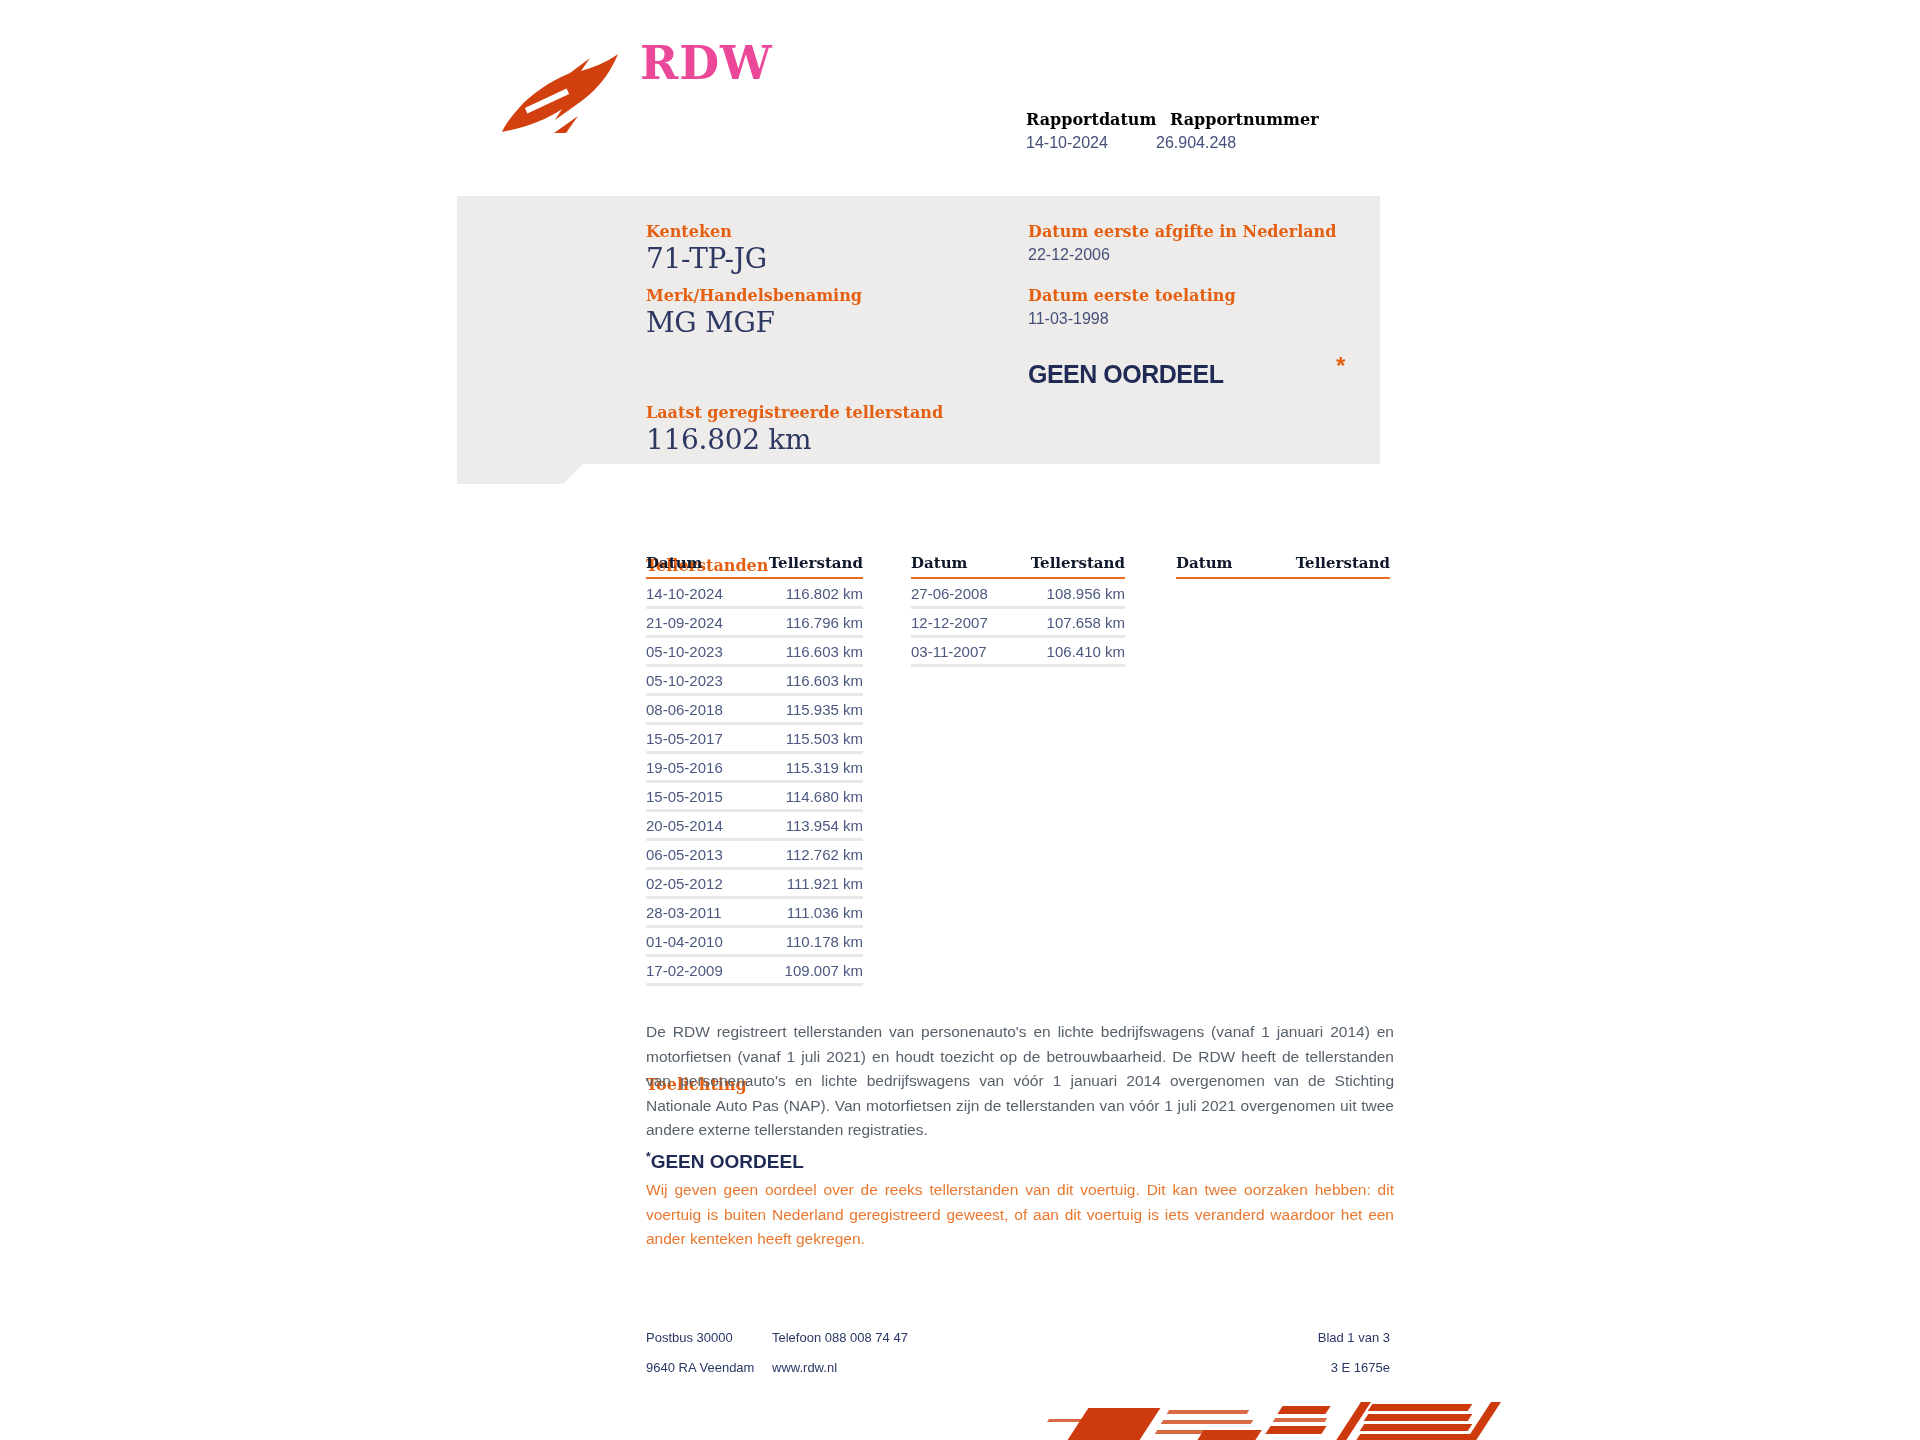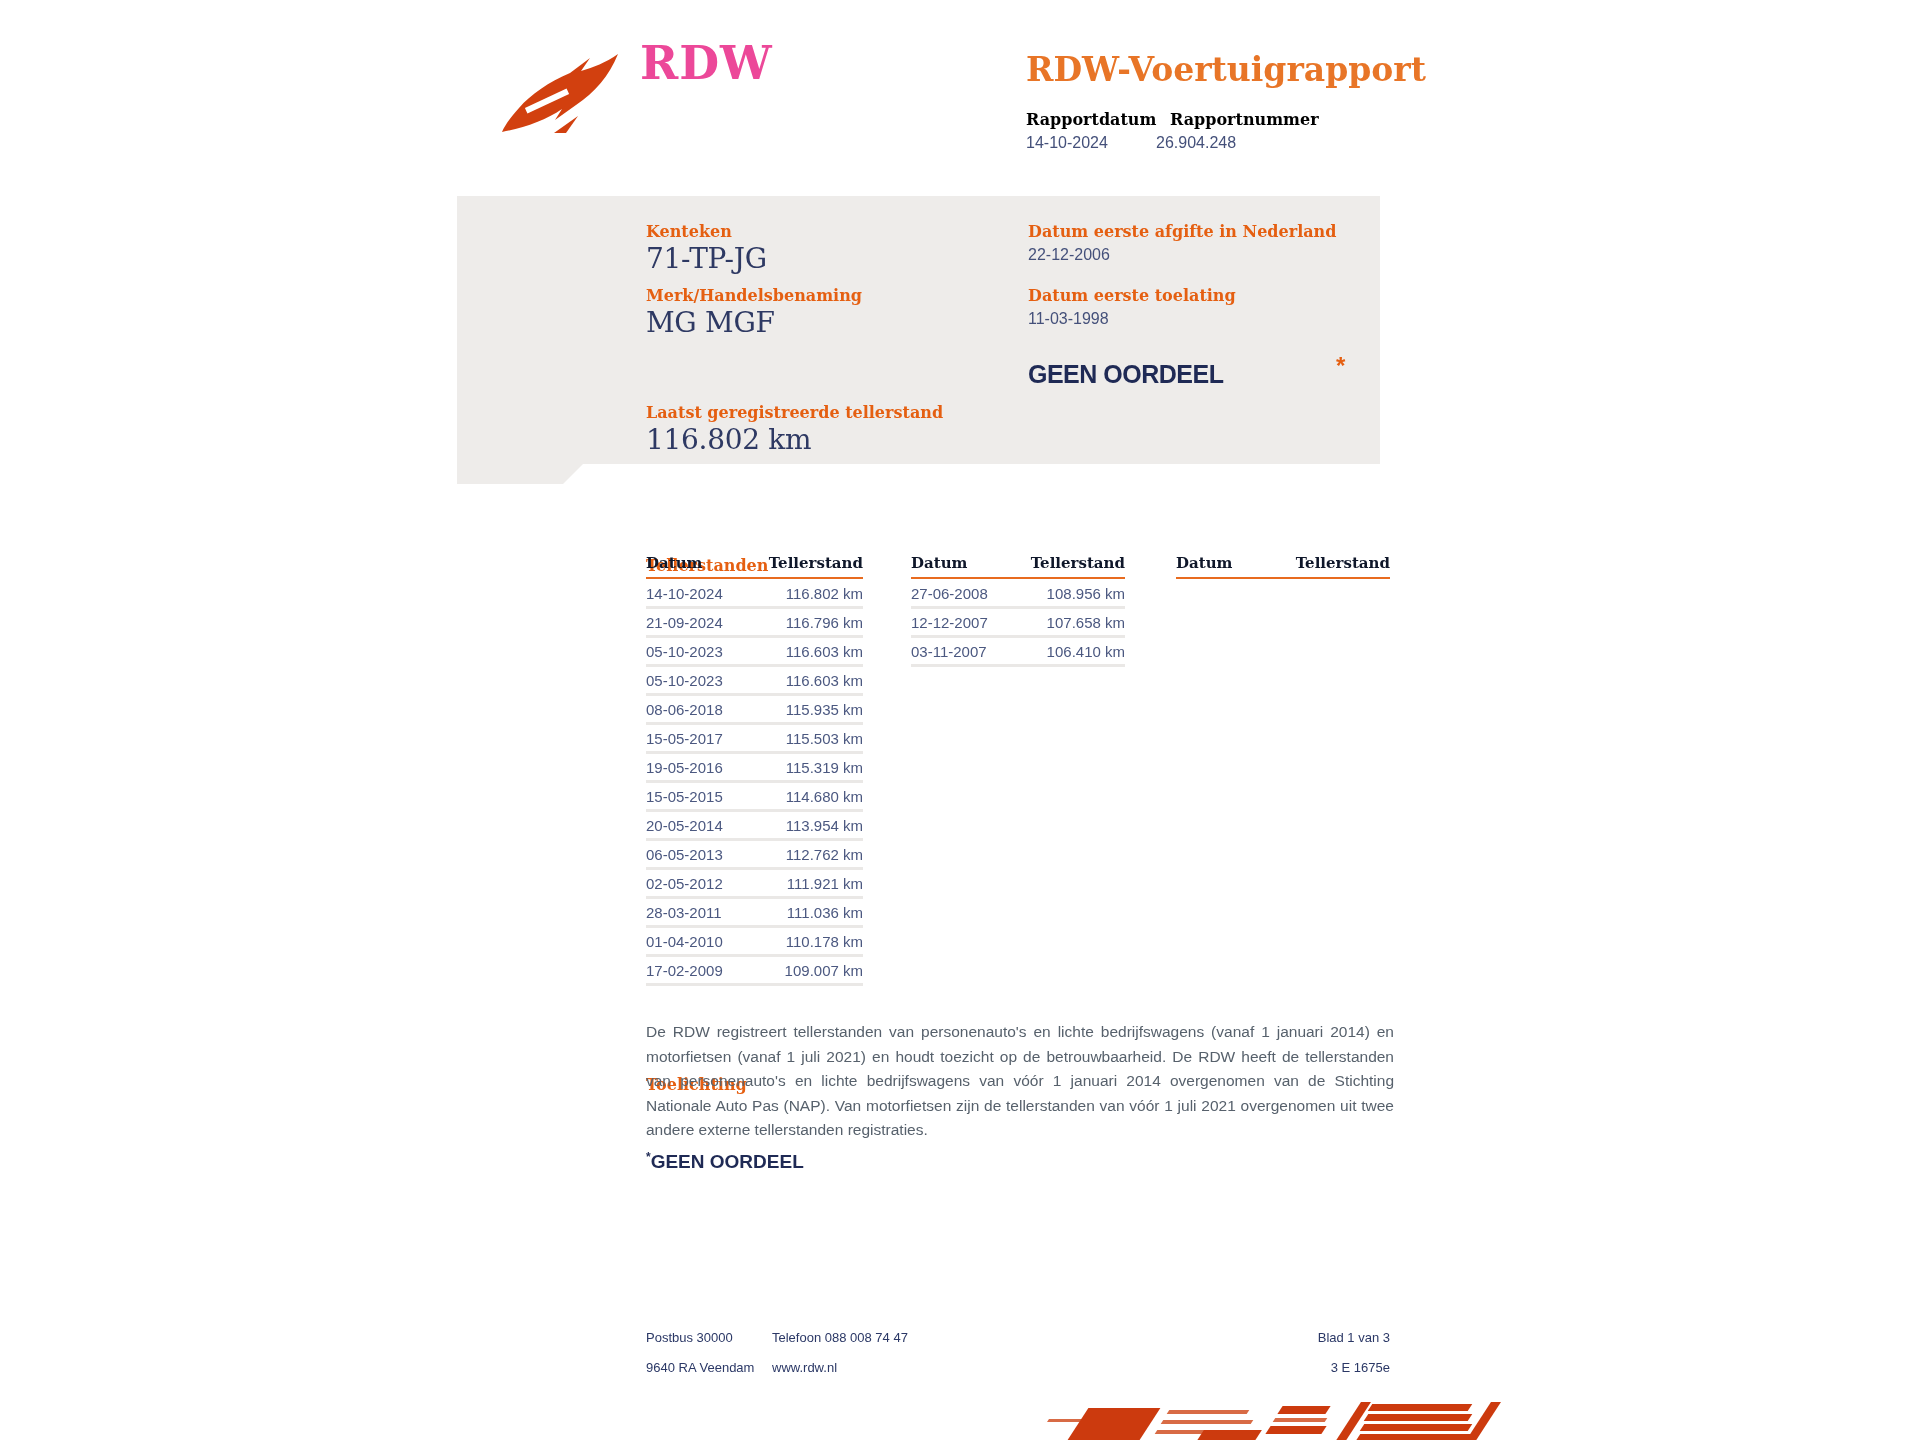--- a/index.html
+++ b/index.html
@@ -96,21 +96,20 @@
 
 <div id="page">
 
   <svg class="abs" style="left:498px; top:46px;" width="128" height="88" viewBox="0 0 128 88">
     <path fill="#d2400f" d="M4,86 C26,82 48,74 64,63 L57,74 L78,59 C97,46 111,30 120,8 C107,17 96,21 83,25 L92,12 L72,27 C51,36 33,48 21,62 C12,72 7,79 4,86 Z"></path>
     <rect x="26" y="52" width="46" height="6" fill="#ffffff" transform="rotate(-25 49 55)"></rect>
     <path fill="#d2400f" d="M56,87 L80,70 L68,87 Z"></path>
   </svg>
   <div class="abs logo-text">RDW</div>
 
-  <div class="abs doc-title">RDW-Voertuigrapport</div>
 
   <div class="abs meta-label" style="left:1026px; top:110px;">Rapportdatum</div>
   <div class="abs meta-label" style="left:1156px; top:110px;margin-left:14px;">Rapportnummer</div>
   <div class="abs meta-value" style="left:1026px; top:134px;">14-10-2024</div>
   <div class="abs meta-value" style="left:1156px; top:134px;">26.904.248</div>
 
   <div class="abs info-box"></div>
 
   <div class="abs field-label" style="left:646px; top:222px;">Kenteken</div>
   <div class="abs big-value" style="left:646px; top:242px;">71-TP-JG</div>
@@ -218,20 +217,21 @@
         <span>Tellerstand</span>
       </div>
     </div>
 
   <div class="abs section-heading" style="left:646px; top:1047px;margin-top:28px;">Toelichting</div>
   <div class="abs body-para" style="left:646px; top:1020px;">De RDW registreert tellerstanden van personenauto's en lichte bedrijfswagens (vanaf 1 januari 2014) en motorfietsen (vanaf 1 juli 2021) en houdt toezicht op de betrouwbaarheid. De RDW heeft de tellerstanden van personenauto's en lichte bedrijfswagens van vóór 1 januari 2014 overgenomen van de Stichting Nationale Auto Pas (NAP). Van motorfietsen zijn de tellerstanden van vóór 1 juli 2021 overgenomen uit twee andere externe tellerstanden registraties.</div>
 
   <div class="abs go-heading" style="left:646px; top:1150px;">
     <sup>*</sup><span>GEEN OORDEEL</span>
   </div>
+  <div class="abs orange-para" style="left:646px; top:1178px;">Wij geven geen oordeel over de reeks tellerstanden van dit voertuig. Dit kan twee oorzaken hebben: dit voertuig is buiten Nederland geregistreerd geweest, of aan dit voertuig is iets veranderd waardoor het een ander kenteken heeft gekregen.</div>
 
   <div class="abs foot" style="left:646px; top:1330px;">Postbus 30000</div>
   <div class="abs foot" style="left:646px; top:1360px;">9640 RA Veendam</div>
   <div class="abs foot" style="left:772px; top:1330px;">Telefoon 088 008 74 47</div>
   <div class="abs foot" style="left:772px; top:1360px;">www.rdw.nl</div>
   <div class="abs foot foot-right" style="left:1250px; top:1330px;">Blad 1 van 3</div>
   <div class="abs foot foot-right" style="left:1250px; top:1360px;">3 E 1675e</div>
 
   <div class="abs stripes">
     <div class="stripe thin" style="left:0px; top:17px; width:78px; height:3px;"></div>

